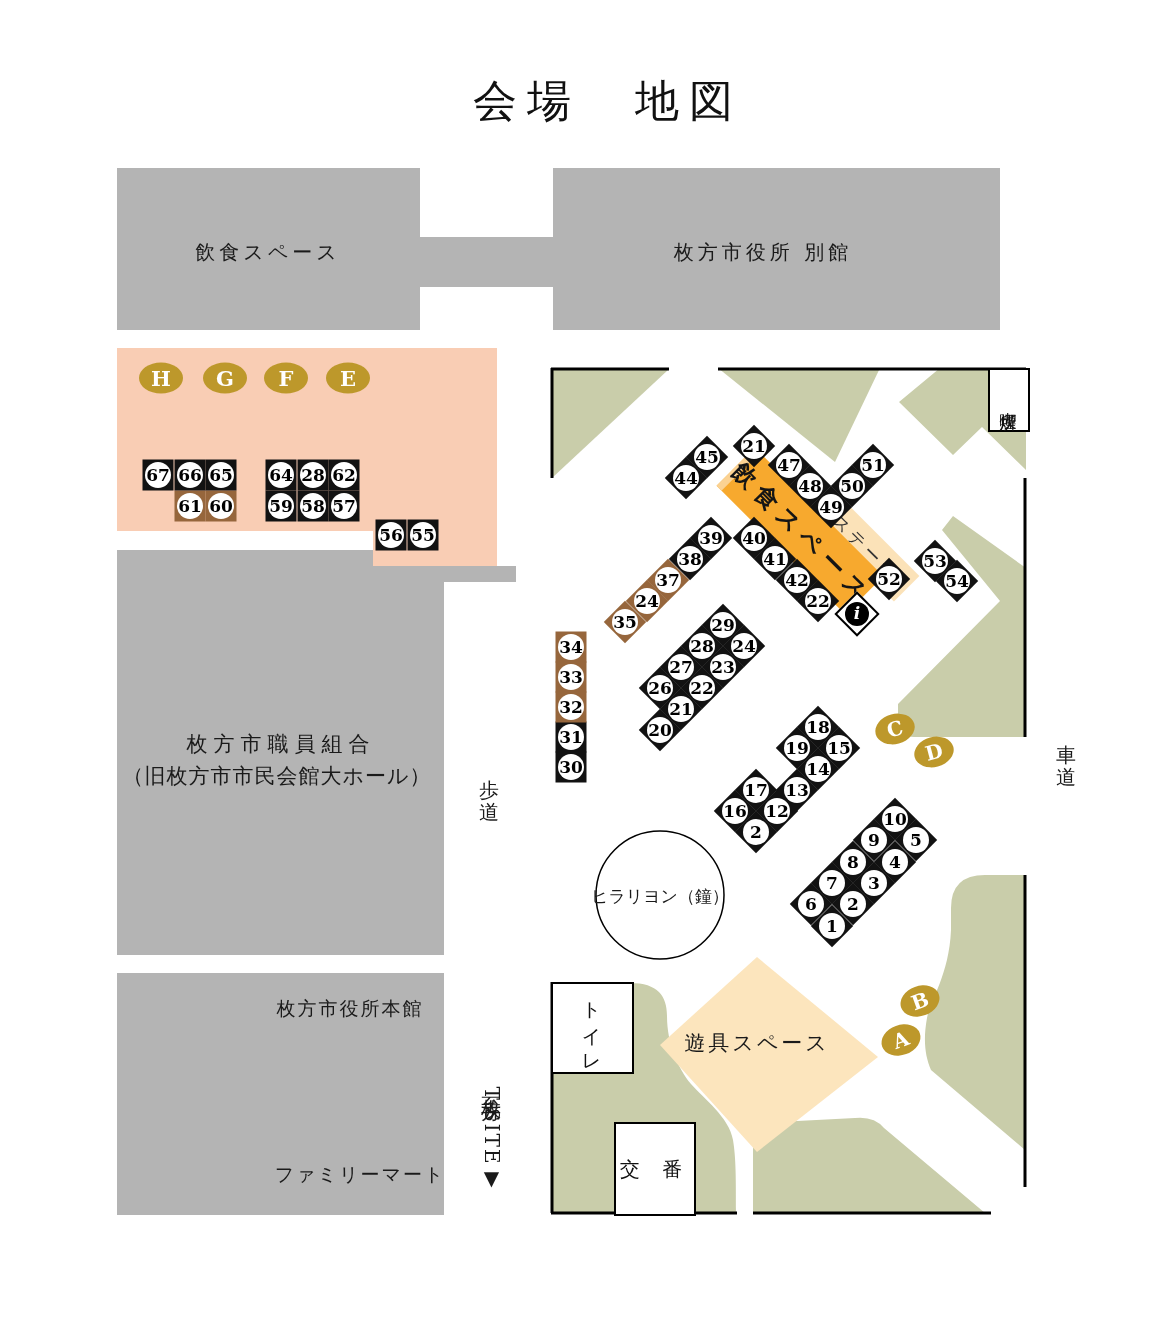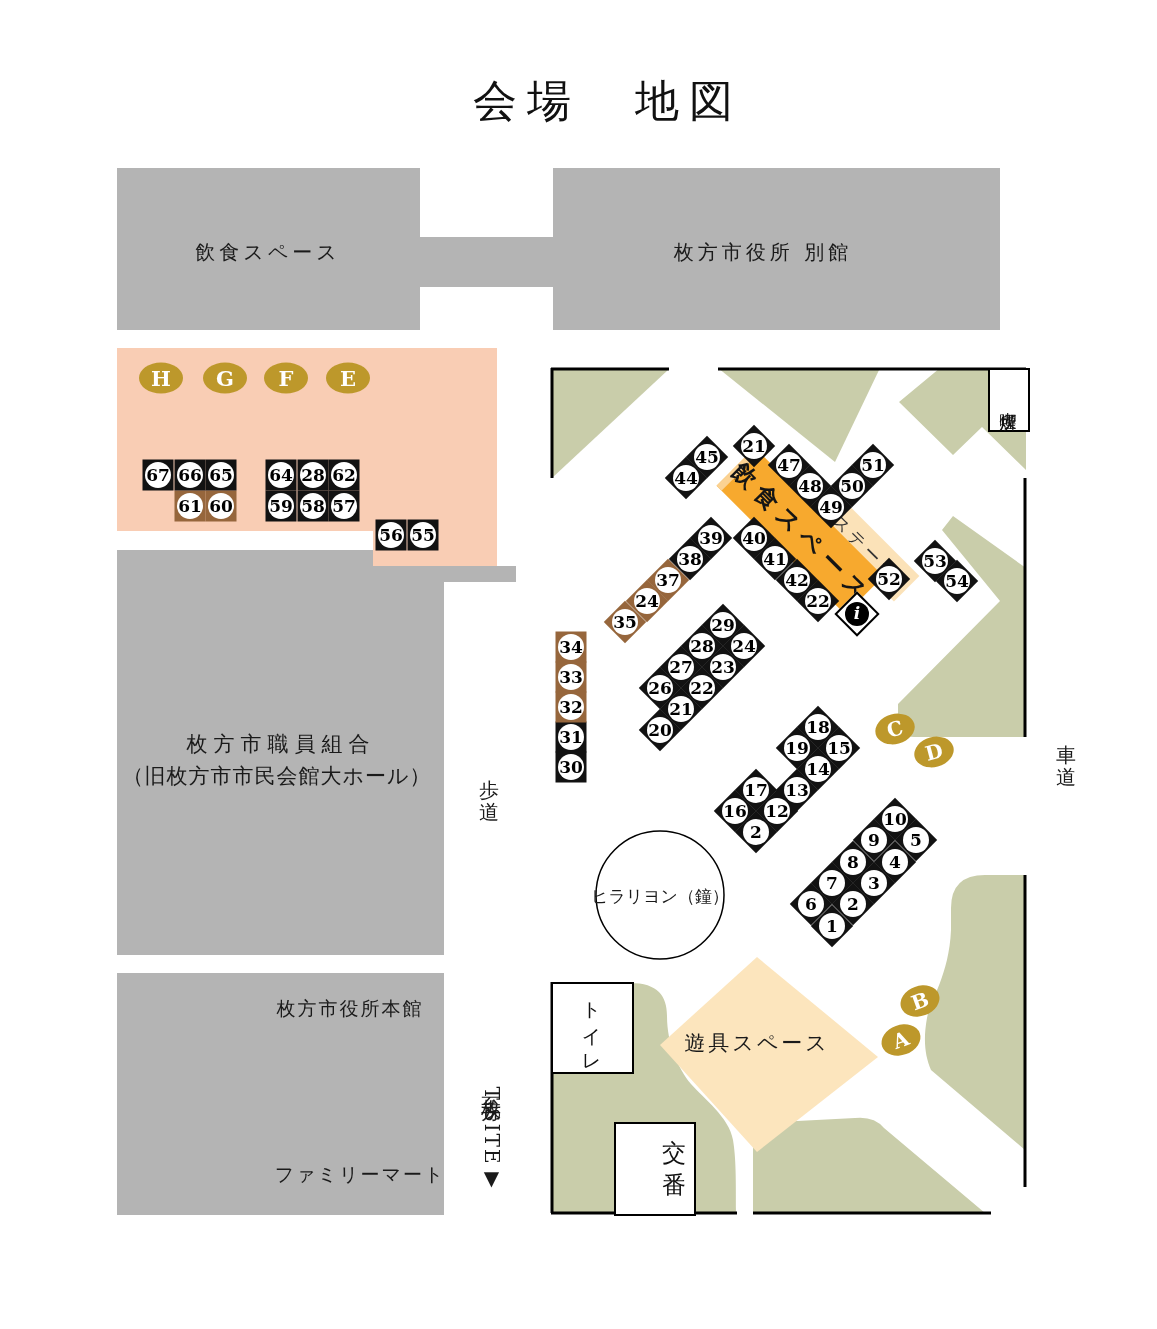--- a/index.html
+++ b/index.html
@@ -88,21 +88,21 @@
     <div class="icir">i</div>
   </div>
 
   <div id="boxes">
       <div class="wbox" style="left: 988px; top: 368px; width: 38px; height: 60px; font-size: 17px; letter-spacing: 1px;">
         <span class="vbox-text">喫煙所</span>
       </div>
       <div class="wbox" style="left: 551px; top: 982px; width: 79px; height: 88px; font-size: 19px; letter-spacing: 5px;">
         <span class="vbox-text">トイレ</span>
       </div>
-      <div class="wbox" style="left: 614px; top: 1122px; width: 78px; height: 90px; font-size: 24px; letter-spacing: 8px; text-align: right;">
+      <div class="wbox" style="left: 614px; top: 1122px; width: 78px; height: 90px; font-size: 20px; letter-spacing: 8px; text-align: right;">
         <span>交 番</span>
       </div>
     </div>
   <div id="booths">
       <div class="badge" style="left: 832px; top: 926px;">
         <div class="tile dia black"></div>
         <div class="num">1</div>
       </div>
       <div class="badge" style="left: 853px; top: 904px;">
         <div class="tile dia black"></div>

